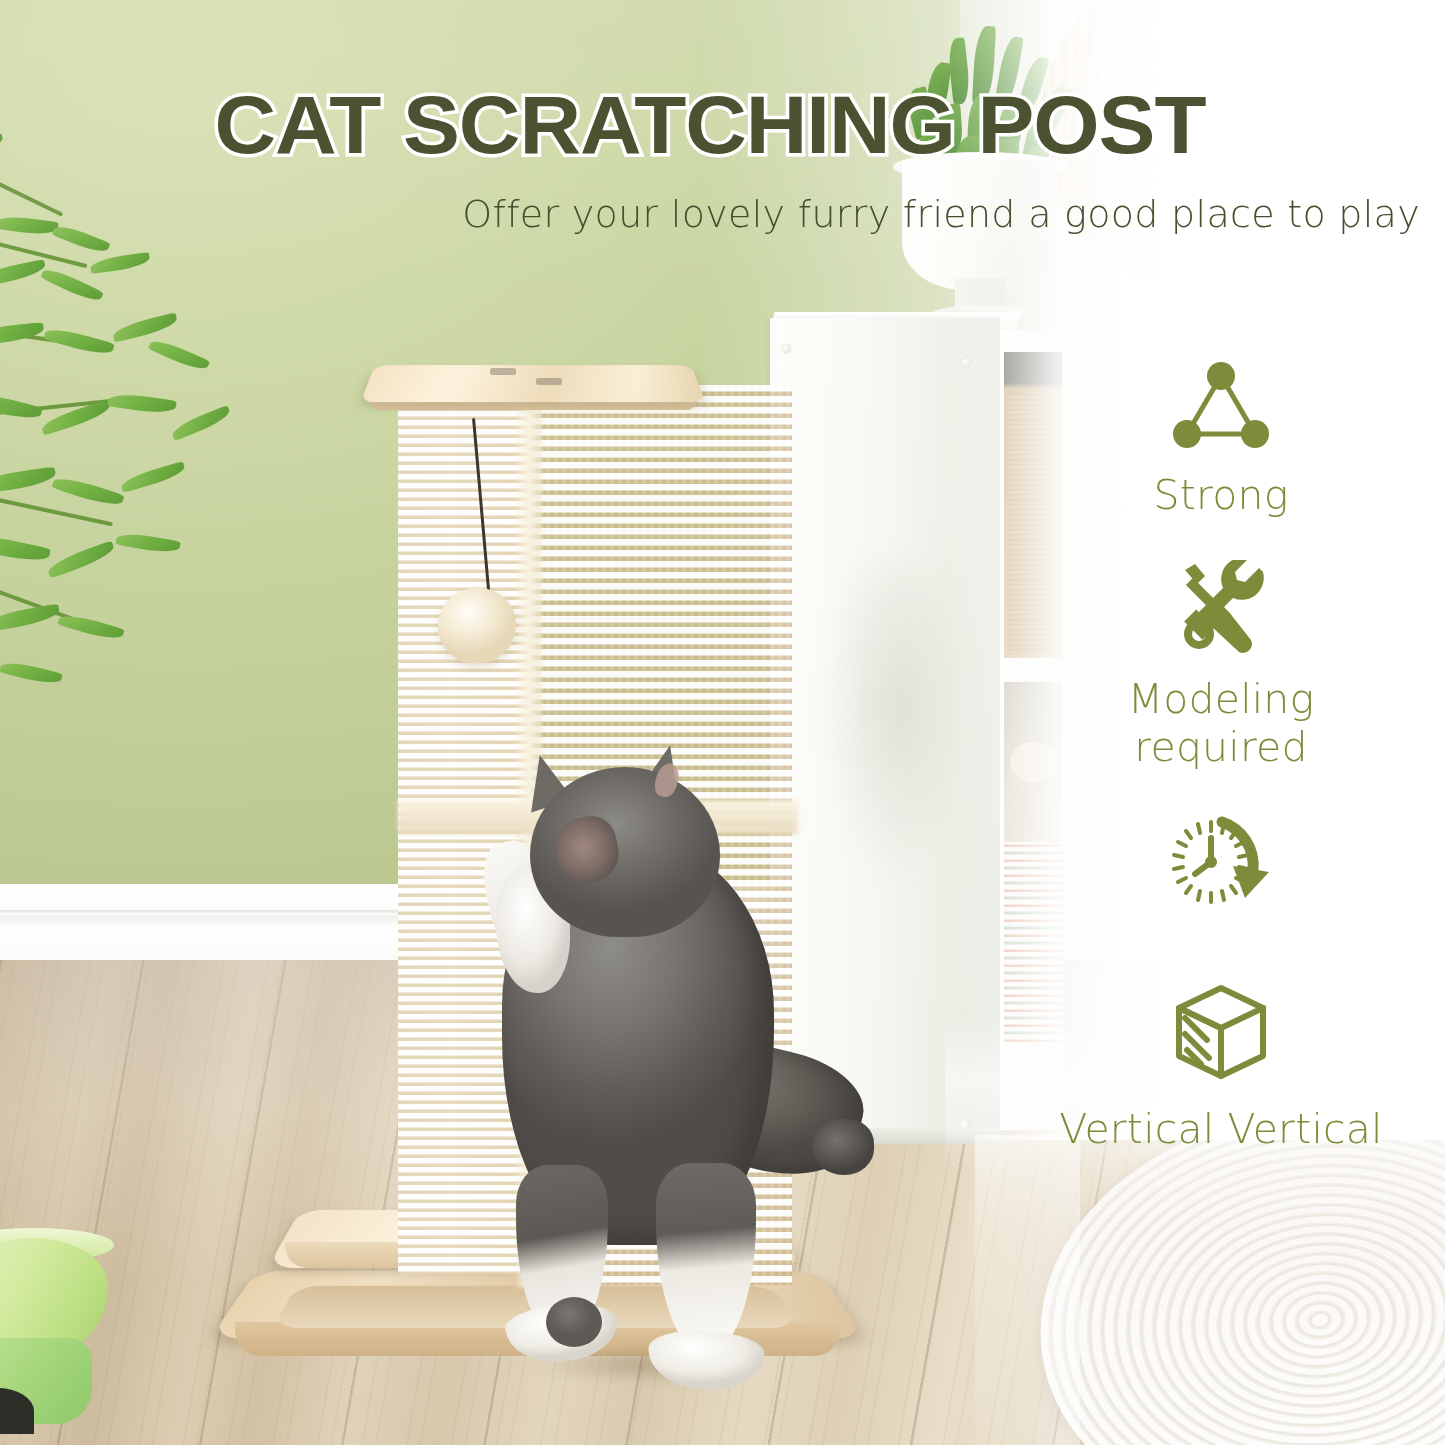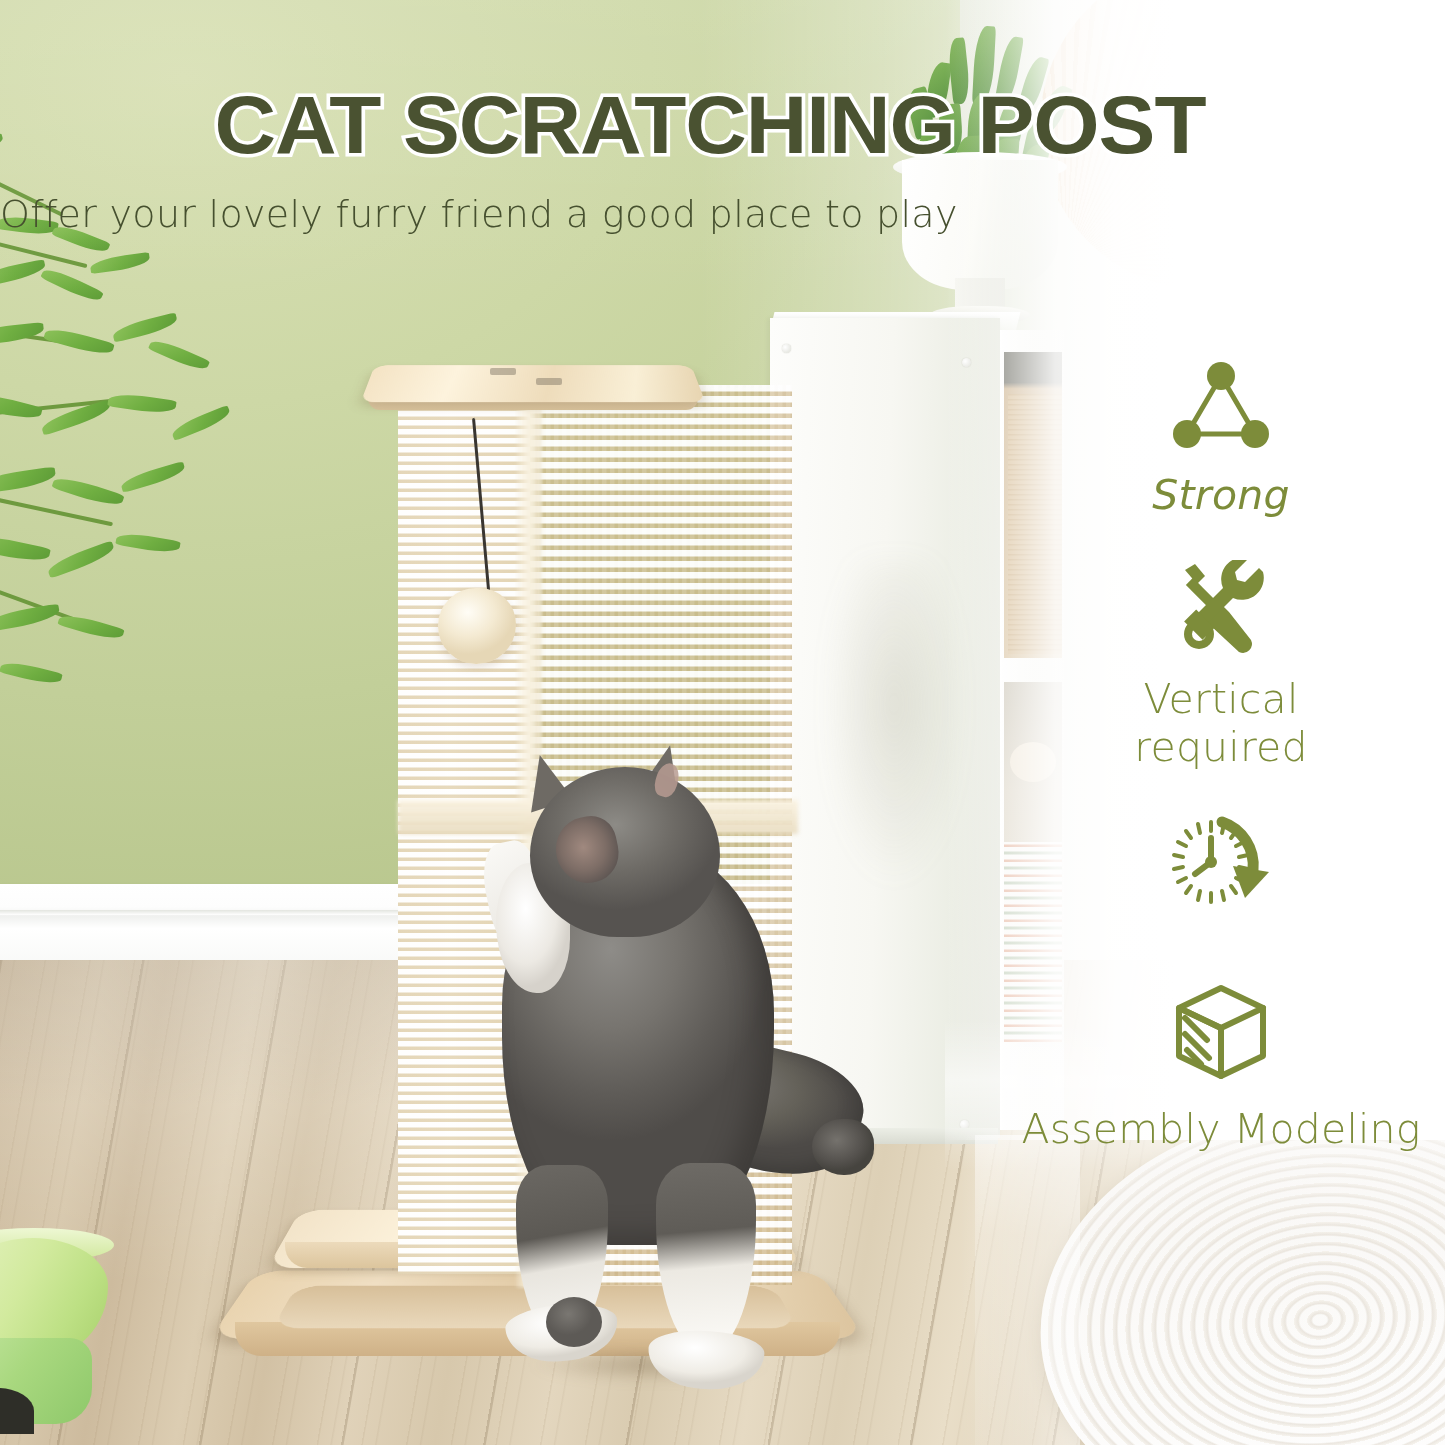--- a/index.html
+++ b/index.html
@@ -458,21 +458,21 @@
     letter-spacing:-1px;
     color:#4a5231;
     transform:scaleX(1.04);
     -webkit-text-stroke:7px #ffffff;
     paint-order:stroke fill;
     text-shadow:0 2px 2px rgba(255,255,255,.55);
     white-space:nowrap;
   }
   .subtitle{
     position:absolute; left:0; top:192px; width:1420px;
-    text-align:left;
+    text-align:right;
     font-family:"DejaVu Sans", sans-serif;
     font-weight:300;
     font-size:38px;
     letter-spacing:.3px;
     color:#46502f;
     white-space:nowrap;
   }
 
   
   .features{
@@ -487,21 +487,21 @@
   .f-icon{ display:block; }
   .f-label{
     font-family:"DejaVu Sans", sans-serif;
     font-weight:300;
     font-size:41px;
     line-height:1.17;
     color:#7d8c3a;
     margin-top:16px;
     letter-spacing:.2px;
   }
-  .feature.f1 .f-label{ max-width:330px;font-style:italic; }
+  .feature.f1 .f-label{ max-width:330px; }
   .feature.f2 .f-label{ max-width:300px; }
   .feature.f3 .f-label{ max-width:420px; }
   .feature.f4 .f-label{ max-width:420px; }
 
   .feature.f1{ margin-top:0; }
   .feature.f2{ margin-top:40px; }
   .feature.f3{ margin-top:42px; }
   .feature.f4{ margin-top:60px; }
 </style>
 </head>
@@ -699,21 +699,21 @@
             <path d="M44 38 L58 52 L80 80 a9 9 0 0 1 -12 12 L40 66 L28 54 Z" transform="rotate(0)"></path>
 
             <path d="M86 10 a20 20 0 0 0 -28 26 L34 60 l-4 6 a15 15 0 1 0 12 12 l6 -4 24 -24 a20 20 0 0 0 26 -28 L84 28 l-12 -4 -4 -12 Z" opacity="0"></path>
             <path d="M88 8 L74 22 L66 20 L64 12 L78 -2 a22 22 0 0 0 -26 30 L30 50 l-8 8 10 10 8 -8 22 -22 a22 22 0 0 0 30 -26 Z"></path>
             <circle cx="28" cy="74" r="15"></circle>
             <circle cx="28" cy="74" r="7" fill="#ffffff"></circle>
             <rect x="20" y="52" width="17" height="26" transform="rotate(-45 28 65)"></rect>
           </g>
         </svg>
       </span>
-      <div class="f-label"><span>Vertical</span><br><span>required</span></div>
+      <div class="f-label"><span>Modeling</span><br><span>required</span></div>
     </div>
 
     <div class="feature f3">
       <span class="f-icon">
         <svg width="112" height="100" viewBox="0 0 112 100">
           <g stroke="#7d8c3a" stroke-width="4" stroke-linecap="round" fill="none">
             <line x1="46" y1="8" x2="46" y2="17"></line>
             <line x1="59" y1="10" x2="57" y2="19"></line>
             <line x1="33" y1="10" x2="35" y2="19"></line>
             <line x1="21" y1="17" x2="26" y2="24"></line>
@@ -751,18 +751,18 @@
             <path d="M12 30 L12 78 L54 98 L54 50 Z"></path>
             <path d="M96 30 L96 78 L54 98"></path>
           </g>
           <g stroke="#7d8c3a" stroke-width="6" stroke-linecap="round">
             <line x1="18" y1="40" x2="40" y2="62"></line>
             <line x1="18" y1="56" x2="42" y2="80"></line>
             <line x1="20" y1="72" x2="34" y2="86"></line>
           </g>
         </svg>
       </span>
-      <div class="f-label">Assembly Modeling</div>
+      <div class="f-label">Vertical Vertical</div>
     </div>
 
   </div>
 
 </div>
 
 </body></html>

